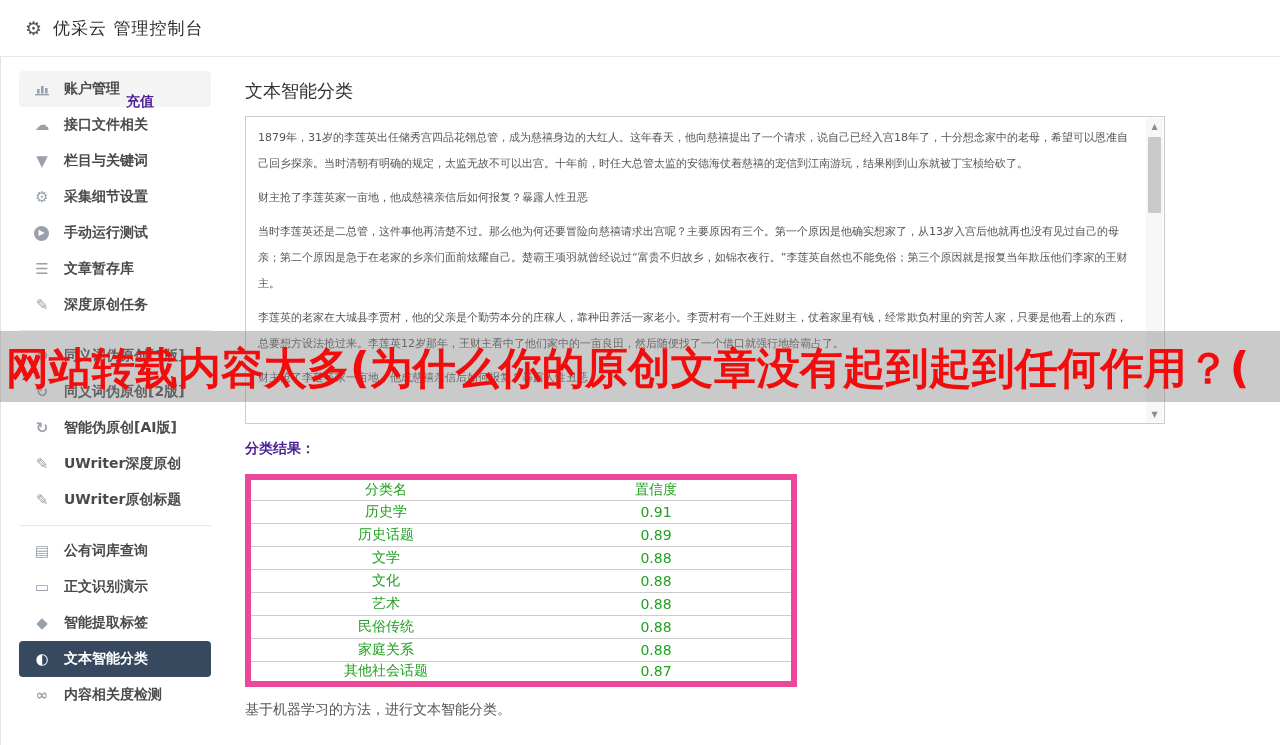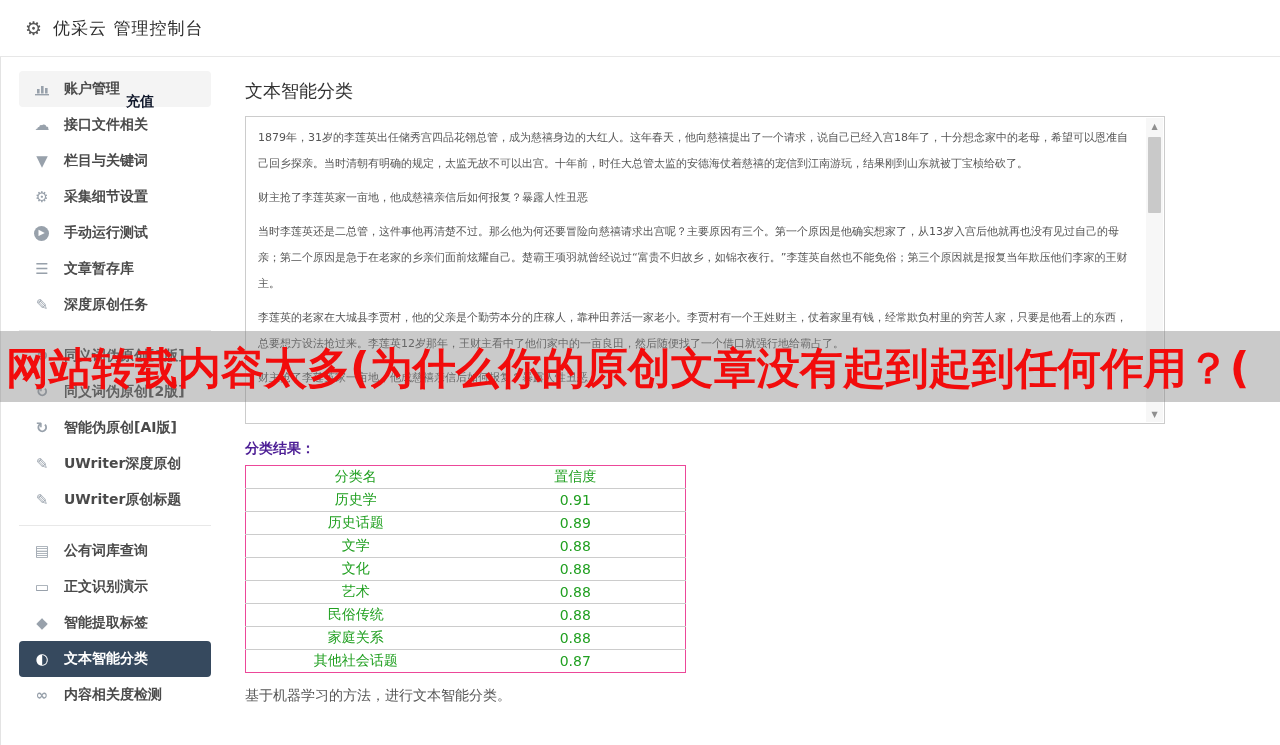--- a/index.html
+++ b/index.html
@@ -20,21 +20,21 @@
   
   .si { height:36px; margin:0 18px; padding-left:13px; display:flex; align-items:center;
     border-radius:4px; cursor:pointer; color:#4a4a4a; font-size:14px; }
   .si .ic { width:20px; margin-right:12px; color:#98a1ab; font-size:15px; text-align:center;
     flex:none; line-height:1; }
   .si .ic svg { display:block; margin:0 auto; }
   .si .lb { white-space:nowrap; }
   .si.first { background:#f4f4f4; }
   .si.active { background:#36495e; color:#fff; }
   .si.active .ic { color:#fff; }
-  .badge { color:#0f172a; margin-left:6px; font-size:14px;margin-top:25px; }
+  .badge { color:#4c1d95; margin-left:6px; font-size:14px;margin-top:25px; }
   .s-divider { height:1px; background:#e8e8e8; margin:7px 18px; }
   .ic-circle { background:#98a1ab; color:#fff !important; border-radius:50%; width:15px !important;
     height:15px; font-size:8px !important; display:flex; align-items:center; justify-content:center;
     margin-left:2px; margin-right:15px !important; }
 
   
   .page-title { font-size:18px; color:#333; }
   .txtbox { position:relative; width:920px; height:308px; border:1px solid #ccc; margin-top:13px;
     background:#fff; overflow:hidden; }
   .txtbox .inner { padding:8px 30px 8px 12px; font-size:11px; line-height:26px; color:#555;
@@ -43,21 +43,21 @@
   
   .sb { position:absolute; top:1px; right:1px; bottom:1px; width:17px; background:#f7f7f7; }
   .sb .arr { position:absolute; left:0; width:17px; height:16px; color:#8f8f8f; font-size:8px;
     display:flex; align-items:center; justify-content:center; }
   .sb .arr.up { top:0; }
   .sb .arr.dn { bottom:0; }
   .sb .thumb { position:absolute; left:2px; top:19px; width:13px; height:76px; background:#c9c9c9;
     border-radius:1px; }
 
   .result-label { color:#4c1d95; font-size:14px; margin-top:16px; font-weight:bold; }
-  table.cls { border-collapse:collapse; width:441px; margin-top:7px; border:1px solid #ec4899; }
+  table.cls { border-collapse:collapse; width:552px; margin-top:16px; border:6px solid #ec4899; }
   table.cls td, table.cls th { border-top:1px solid #ccc; height:23px; text-align:center;
     color:#21a021; font-size:14px; font-weight:normal; padding:0; }
   table.cls tr:first-child th { border-top:none; }
   .footnote { margin-top:14px; font-size:14px; color:#555; }
 
   
   .overlay-band { position:absolute; left:0; top:331px; width:1280px; height:71px;
     background:rgba(128,128,128,0.42); z-index:5; }
   .overlay-text { position:absolute; left:6px; top:340px; z-index:6; font-size:43px;
     font-weight:bold; color:#f20c0c; white-space:nowrap; letter-spacing:0; width:1280px;

